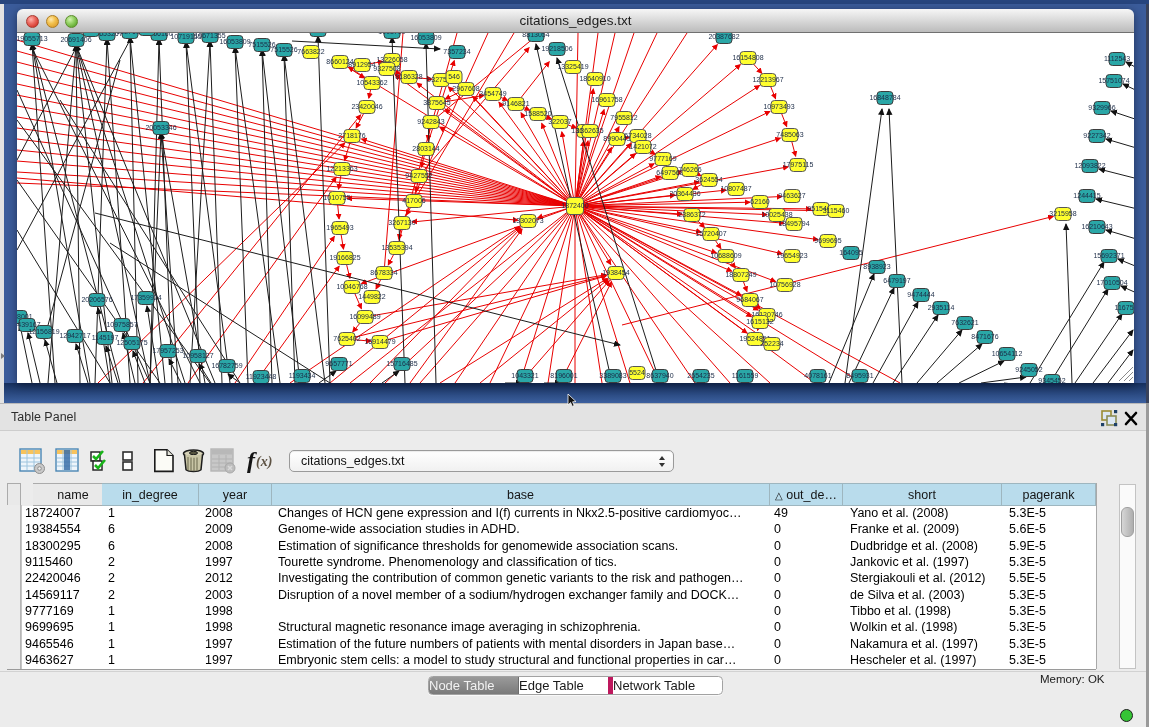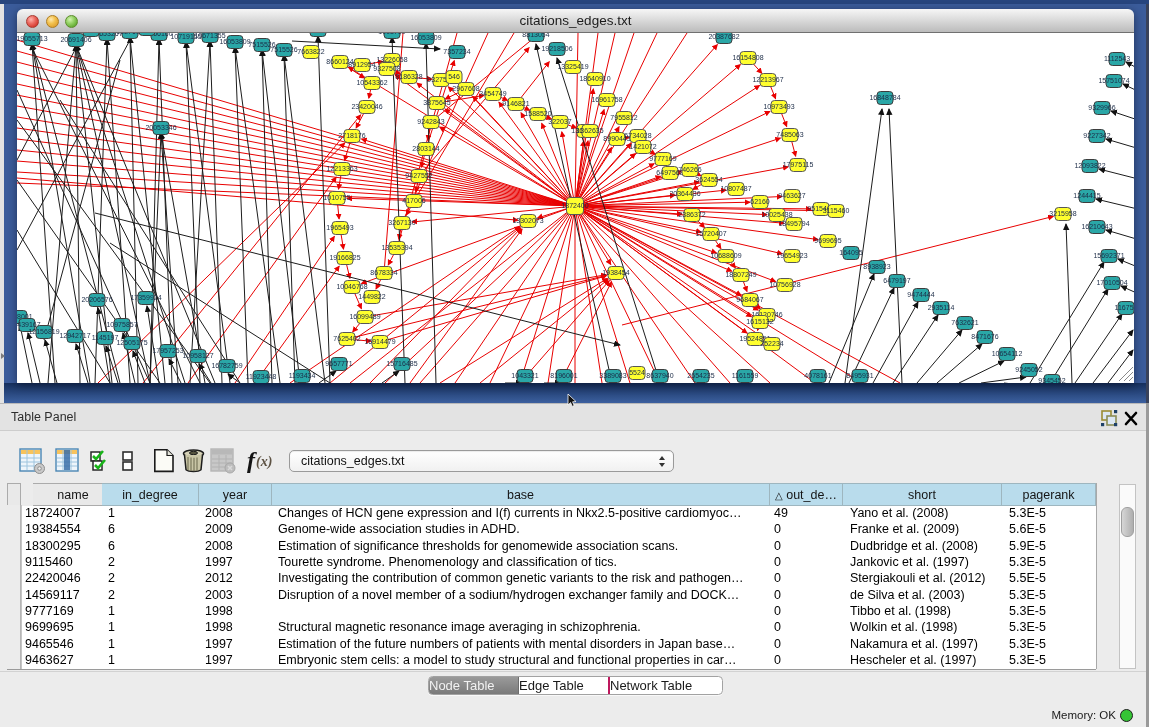--- a/index.html
+++ b/index.html
@@ -66,23 +66,23 @@
 #vsb-thumb{left:1121px;top:507px;width:13px;height:30px;border-radius:6px;
   background:linear-gradient(90deg,#d6d6d6,#aeaeae);border:1px solid #9f9f9f;box-sizing:border-box}
 
 #tabline{left:0;top:671px;width:1149px;height:1px;background:#d2d2d2}
 #tabs{left:428px;top:676px;width:295px;height:19px;border:1px solid #a2a2a2;
   border-radius:4.5px;background:#fff;box-sizing:border-box;overflow:hidden;
   box-shadow:0 1px 0 rgba(255,255,255,.7)}
 .tab{position:absolute;top:0;height:19px;font-size:13px;text-align:left;line-height:17px;color:#1a1a1a}
 #tab1{left:0;width:90px;background:linear-gradient(#9a9a9a,#767676);color:#f2f2f2;border-right:1px solid #6e6e6e;box-sizing:border-box}
 #tab2{left:90px;width:89px}
-#tab3{left:179px;width:129px;border-left:2px solid #be185d;box-sizing:border-box}
-
-#mem{left:1040px;top:709px;width:76px;font-size:11.5px;color:#1a1a1a;text-align:right}
+#tab3{left:179px;width:129px;border-left:5px solid #be185d;box-sizing:border-box}
+
+#mem{left:1040px;top:673px;width:76px;font-size:11.5px;color:#1a1a1a;}
 #memdot{left:1120px;top:709px;width:13px;height:13px;border-radius:50%;
   background:#35c435;border:1px solid #1e1e1e;box-sizing:border-box}
 
 #tbicons{left:14px;top:444px;width:270px;height:36px}
 </style>
 </head>
 <body>
 <div class="abs" id="apptop"></div>
 <div class="abs" id="bluebelow"></div>
 <div class="abs" id="topstrip"></div>

